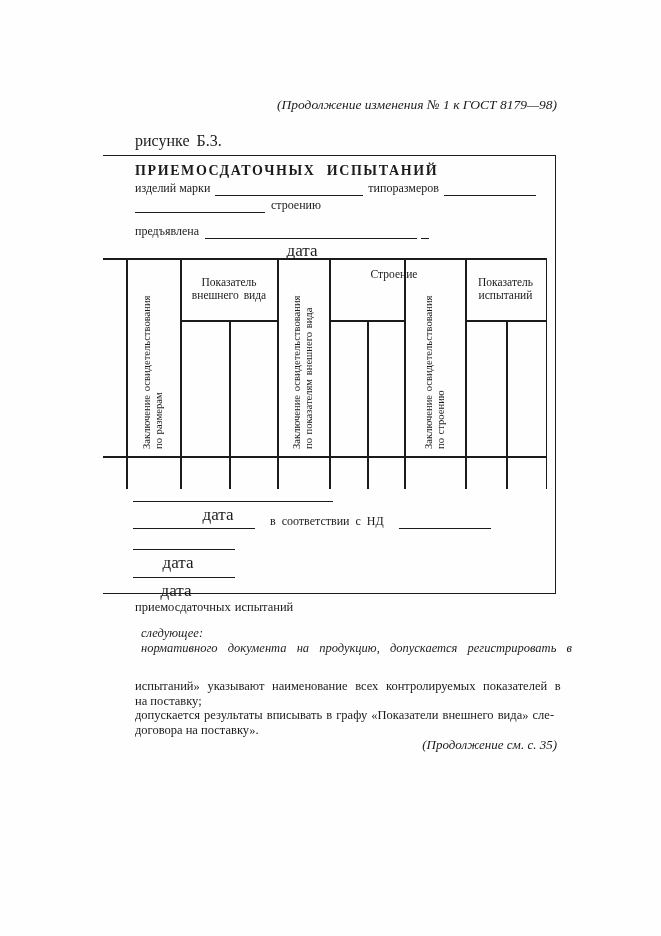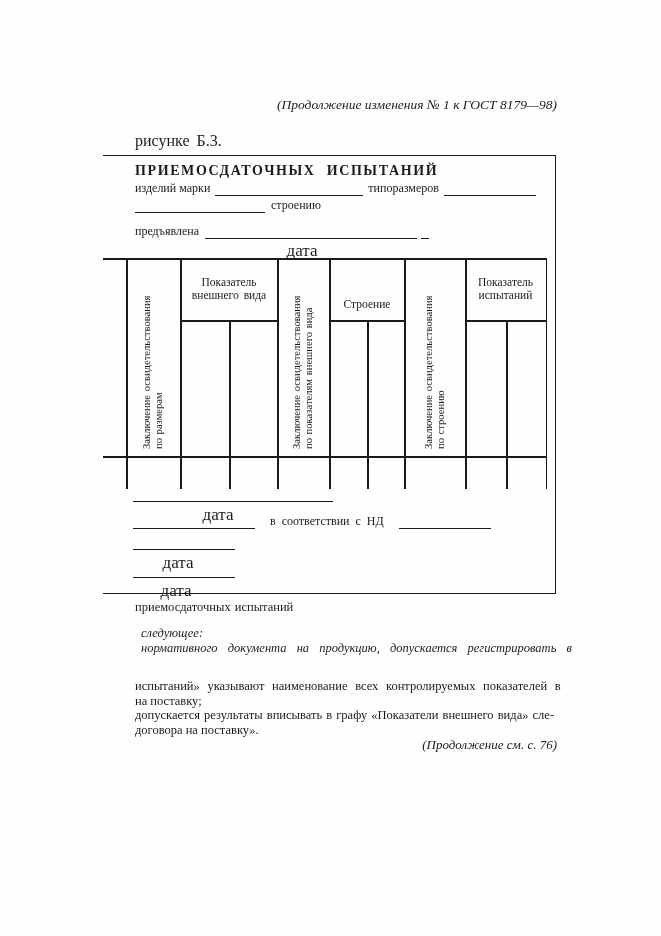--- a/index.html
+++ b/index.html
@@ -79,21 +79,21 @@
   <div class="vline" style="left:229px;top:320px;height:169px;"></div>
   <div class="vline" style="left:367px;top:320px;height:169px;"></div>
   <div class="vline" style="left:506px;top:320px;height:169px;"></div>
 
   <div class="hdr" style="left:182px;top:260px;width:94px;height:58px;justify-content:center;">
     <div>
       <div>Показатель</div>
       <div>внешнего вида</div>
     </div>
   </div>
-  <div class="hdr" style="left:330px;top:276px;width:74px;height:58px;">
+  <div class="hdr" style="left:330px;top:246px;width:74px;height:58px;padding-left:27px;">
     <div>Строение</div>
   </div>
   <div class="hdr" style="left:466px;top:260px;width:79px;height:58px;">
     <div>
       <div>Показатель</div>
       <div>испытаний</div>
     </div>
   </div>
 
   <div class="vtext" style="left:55px;top:330px;width:196px;height:54px;">
@@ -131,15 +131,15 @@
     <div class="body-line ws7">нормативного  документа  на  продукцию,  допускается  регистрировать  в</div>
   </div>
 
   <div class="abs" style="left:135px;top:679px;">
     <div class="body-line ws4">испытаний» указывают  наименование  всех  контролируемых  показателей  в</div>
     <div class="body-line">на поставку;</div>
     <div class="body-line ws1">допускается результаты вписывать в графу «Показатели  внешнего  вида»  сле-</div>
     <div class="body-line">договора на поставку».</div>
   </div>
 
-  <div class="abs footer-note">(Продолжение см. с. 76)</div>
+  <div class="abs footer-note">(Продолжение см. с. 35)</div>
 
 </div>
 
 </body></html>

